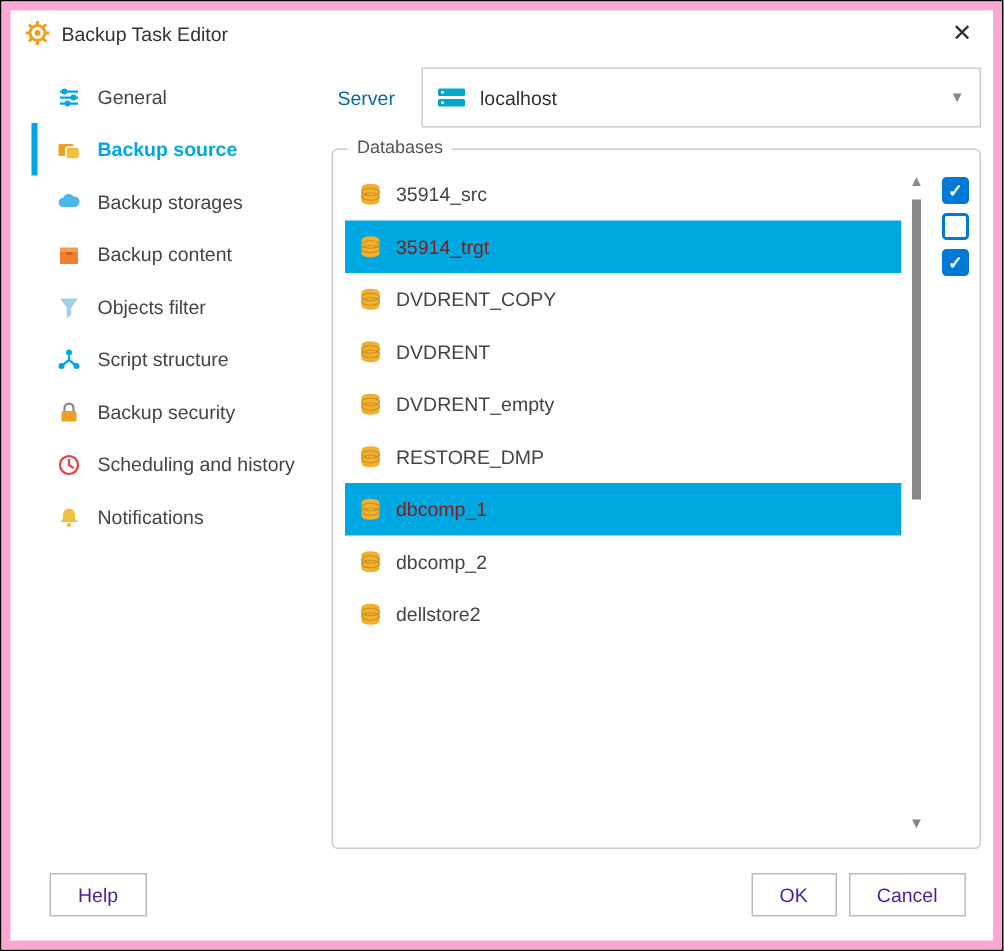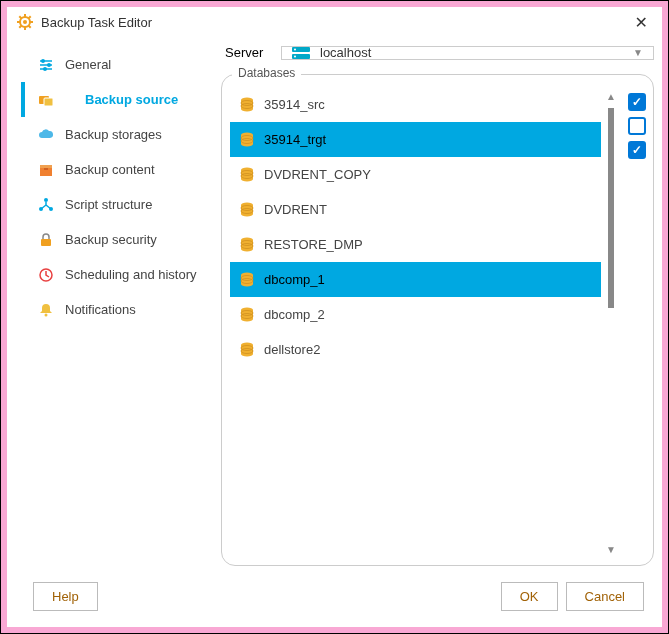--- a/index.html
+++ b/index.html
@@ -5,50 +5,50 @@
 * { box-sizing: border-box; margin: 0; padding: 0; }
 body { font-family: "Segoe UI", Tahoma, sans-serif; font-size: 13px; background: #000; width: 669px; height: 634px; overflow: hidden; }
 .window { background: #fff; border: 6px solid #f9a8d4; width: 667px; height: 632px; margin: 1px; display: flex; flex-direction: column; }
 .titlebar { display: flex; align-items: center; padding: 6px 10px; height: 30px; }
 .titlebar .icon { margin-right: 8px; }
 .titlebar .title { flex: 1; font-size: 13px; color: #333; }
 .titlebar .close { font-size: 16px; cursor: pointer; padding: 0 4px; color: #333; }
 .content { flex: 1; display: flex; padding: 8px 8px 0 0; overflow: hidden; }
 .sidebar { width: 214px; padding: 2px 0 0 14px; }
 .sidebar-item { display: flex; align-items: center; height: 35px; padding-left: 12px; cursor: pointer; border-left: 4px solid transparent; }
-.sidebar-item.active { border-left: 4px solid #00a8e1; color: #00a8e1; font-weight: 600; gap: 20px; }
+.sidebar-item.active { border-left: 4px solid #00a8e1; color: #00a8e1; font-weight: 600; }
 .sidebar-item .icon { width: 18px; height: 18px; margin-right: 10px; display: inline-flex; align-items: center; justify-content: center; }
 .sidebar-item .label { font-size: 13px; color: #444; }
 .sidebar-item.active .label { color: #00a8e1; }
 .main { flex: 1; display: flex; flex-direction: column; }
 .server-row { display: flex; align-items: center; margin-bottom: 14px; padding-left: 4px; }
-.server-label { width: 56px; color: #000000; }
-.server-select { flex: 1; border: 1px solid #ccc; height: 14px; display: flex; align-items: center; padding: 0 10px; cursor: pointer; }
+.server-label { width: 56px; color: #0369a1; }
+.server-select { flex: 1; border: 1px solid #ccc; height: 40px; display: flex; align-items: center; padding: 0 10px; cursor: pointer; }
 .server-select .icon { margin-right: 10px; }
 .server-select .val { flex: 1; color: #333; }
 .server-select .chev { color: #888; font-size: 10px; }
-.group { border: 1px solid #ccc; border-radius: 14px; position: relative; flex: 1; padding: 12px 6px 6px 8px; display: flex; }
+.group { border: 1px solid #ccc; border-radius: 4px; position: relative; flex: 1; padding: 12px 6px 6px 8px; display: flex; }
 .group-label { position: absolute; top: -9px; left: 10px; background: #fff; padding: 0 6px; color: #555; font-size: 12px; }
 .db-list { flex: 1; overflow: hidden; position: relative; }
 .db-item { display: flex; align-items: center; height: 35px; padding-left: 10px; cursor: pointer; }
 .db-item .icon { margin-right: 10px; }
 .db-item .txt { color: #444; font-size: 13px; }
 .db-item.selected { background: #00a8e1; }
-.db-item.selected .txt { color: #000000; }
+.db-item.selected .txt { color: #7f1d1d; }
 .scroll-col { width: 20px; display: flex; flex-direction: column; align-items: center; }
 .scroll-arrow { color: #888; font-size: 10px; padding: 4px 0; cursor: pointer; }
 .scroll-arrow.down { margin-top: auto; }
 .scroll-track { width: 6px; background: #888; height: 200px; margin-top: 2px; }
 .check-col { width: 26px; display: flex; flex-direction: column; align-items: center; gap: 6px; padding-top: 6px; padding-left: 6px; }
 .chk { width: 18px; height: 18px; border: 2px solid #0078d7; border-radius: 3px; cursor: pointer; display: flex; align-items: center; justify-content: center; }
 .chk.checked { background: #0078d7; }
 .chk.checked::after { content: "✓"; color: #fff; font-size: 12px; font-weight: bold; }
 .footer { display: flex; padding: 16px 18px; align-items: center; }
 .footer .spacer { flex: 1; }
-.btn { border: 1px solid #bbb; background: #fff; padding: 6px 18px; font-size: 13px; cursor: pointer; margin-left: 8px; color: #a16207; }
+.btn { border: 1px solid #bbb; background: #fff; padding: 6px 18px; font-size: 13px; cursor: pointer; margin-left: 8px; color: #4c1d95; }
 svg { display: block; }
 </style>
 </head>
 <body>
 
 <div class="window">
   <div class="titlebar">
     <span class="icon">
       <svg width="16" height="16" viewBox="0 0 16 16">
           <circle cx="8" cy="8" r="5" fill="none" stroke="#f0a020" stroke-width="2"></circle>
@@ -109,20 +109,28 @@
               <rect x="2" y="5" width="12" height="9" fill="#f08030"></rect>
               <rect x="2" y="3" width="12" height="3" fill="#f0a050"></rect>
               <rect x="6" y="6" width="4" height="2" fill="#d06020"></rect>
             </svg>
           </span>
         <span class="label">Backup content</span>
       </div>
       <div class="sidebar-item">
         <span class="icon">
             <svg width="16" height="16" viewBox="0 0 16 16">
+              <path d="M2 2 h12 l-4.5 6 v5 l-3 2 v-7 z" fill="#a0d0e8"></path>
+            </svg>
+          </span>
+        <span class="label">Objects filter</span>
+      </div>
+      <div class="sidebar-item">
+        <span class="icon">
+            <svg width="16" height="16" viewBox="0 0 16 16">
               <circle cx="8" cy="3" r="2" fill="#00a8e1"></circle>
               <circle cx="3" cy="12" r="2" fill="#00a8e1"></circle>
               <circle cx="13" cy="12" r="2" fill="#00a8e1"></circle>
               <path d="M8 5 v3 M8 8 l-5 4 M8 8 l5 4" stroke="#00a8e1" stroke-width="1.5" fill="none"></path>
             </svg>
           </span>
         <span class="label">Script structure</span>
       </div>
       <div class="sidebar-item">
         <span class="icon">
@@ -219,20 +227,31 @@
             </div>
           <div class="db-item">
               <span class="icon">
                 <svg width="14" height="16" viewBox="0 0 14 16">
                   <ellipse cx="7" cy="3" rx="6" ry="2.5" fill="#f0b030"></ellipse>
                   <path d="M1 3 v9 a6 2.5 0 0 0 12 0 v-9" fill="#f0b030"></path>
                   <ellipse cx="7" cy="6" rx="6" ry="2.5" fill="none" stroke="#d09020" stroke-width="0.8"></ellipse>
                   <ellipse cx="7" cy="9" rx="6" ry="2.5" fill="none" stroke="#d09020" stroke-width="0.8"></ellipse>
                 </svg>
               </span>
+              <span class="txt">DVDRENT_empty</span>
+            </div>
+          <div class="db-item">
+              <span class="icon">
+                <svg width="14" height="16" viewBox="0 0 14 16">
+                  <ellipse cx="7" cy="3" rx="6" ry="2.5" fill="#f0b030"></ellipse>
+                  <path d="M1 3 v9 a6 2.5 0 0 0 12 0 v-9" fill="#f0b030"></path>
+                  <ellipse cx="7" cy="6" rx="6" ry="2.5" fill="none" stroke="#d09020" stroke-width="0.8"></ellipse>
+                  <ellipse cx="7" cy="9" rx="6" ry="2.5" fill="none" stroke="#d09020" stroke-width="0.8"></ellipse>
+                </svg>
+              </span>
               <span class="txt">RESTORE_DMP</span>
             </div>
           <div class="db-item selected">
               <span class="icon">
                 <svg width="14" height="16" viewBox="0 0 14 16">
                   <ellipse cx="7" cy="3" rx="6" ry="2.5" fill="#f0b030"></ellipse>
                   <path d="M1 3 v9 a6 2.5 0 0 0 12 0 v-9" fill="#f0b030"></path>
                   <ellipse cx="7" cy="6" rx="6" ry="2.5" fill="none" stroke="#d09020" stroke-width="0.8"></ellipse>
                   <ellipse cx="7" cy="9" rx="6" ry="2.5" fill="none" stroke="#d09020" stroke-width="0.8"></ellipse>
                 </svg>

